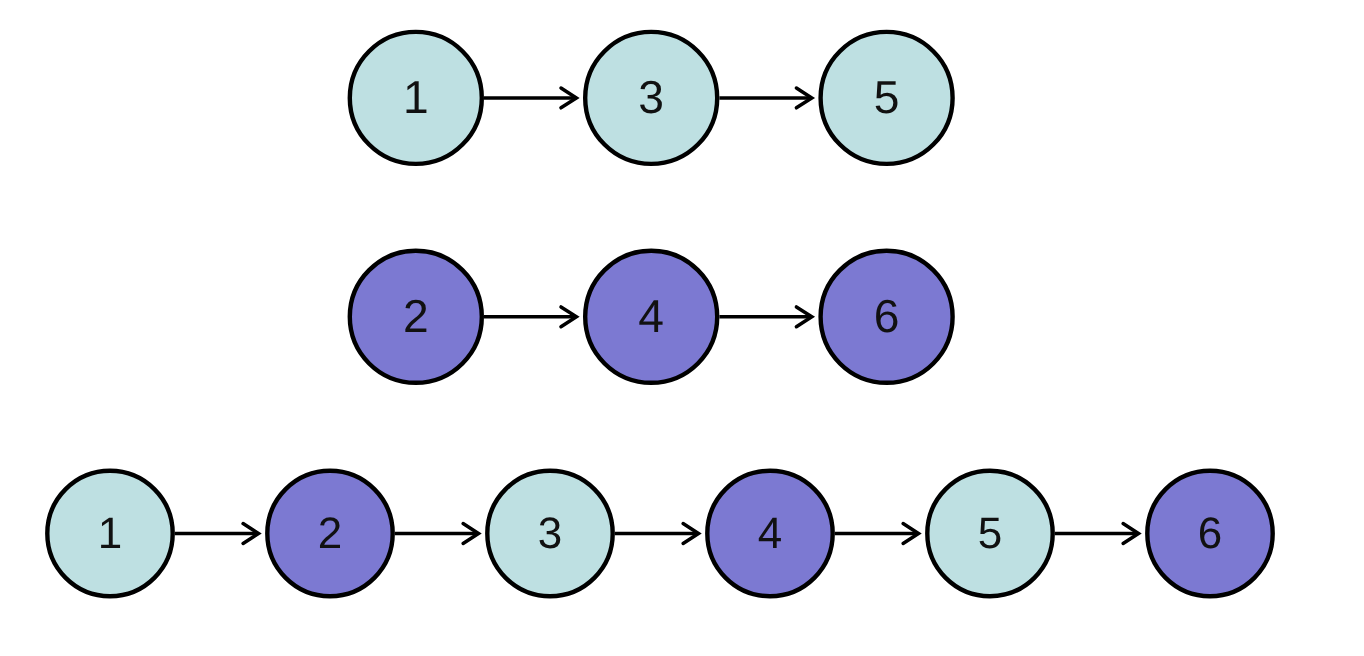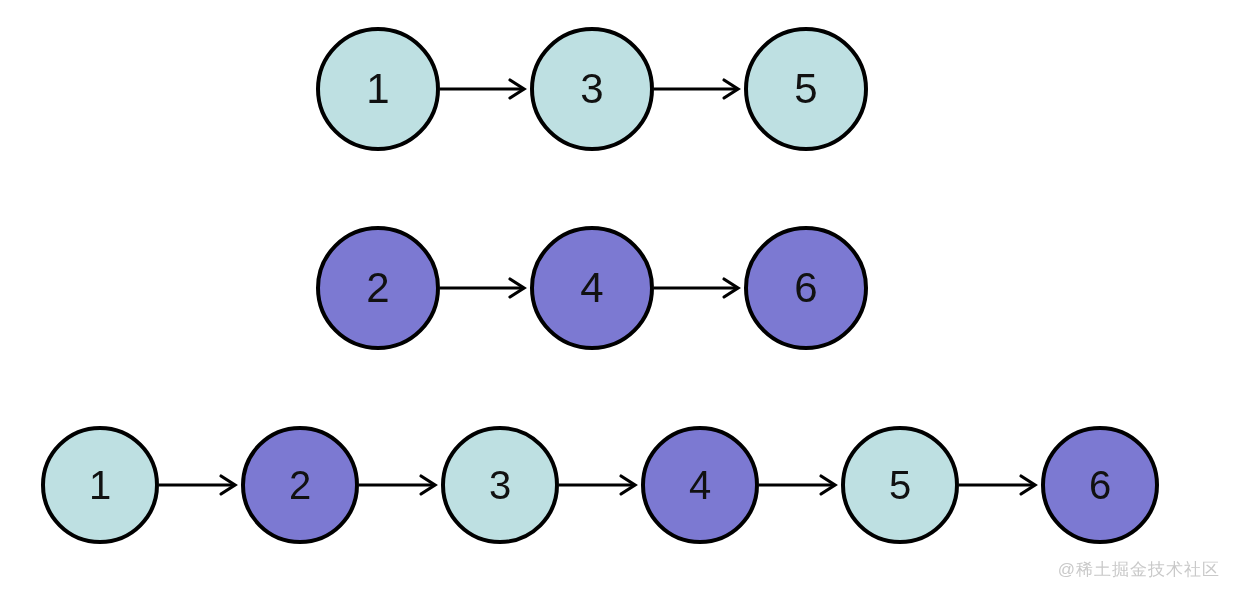--- a/index.html
+++ b/index.html
@@ -128,15 +128,14 @@
     </div>
     <svg class="arrow" width="82" height="26" viewBox="0 0 82 26">
       <line x1="0" y1="13" x2="75" y2="13"></line>
       <polyline points="62,4 76,13 62,22"></polyline>
     </svg>
     <div class="node" data-color="purple">
       <span>6</span>
     </div>
   </div>
 
-  <div class="watermark">@稀土掘金技术社区</div>
 
 </div>
 
 </body></html>

